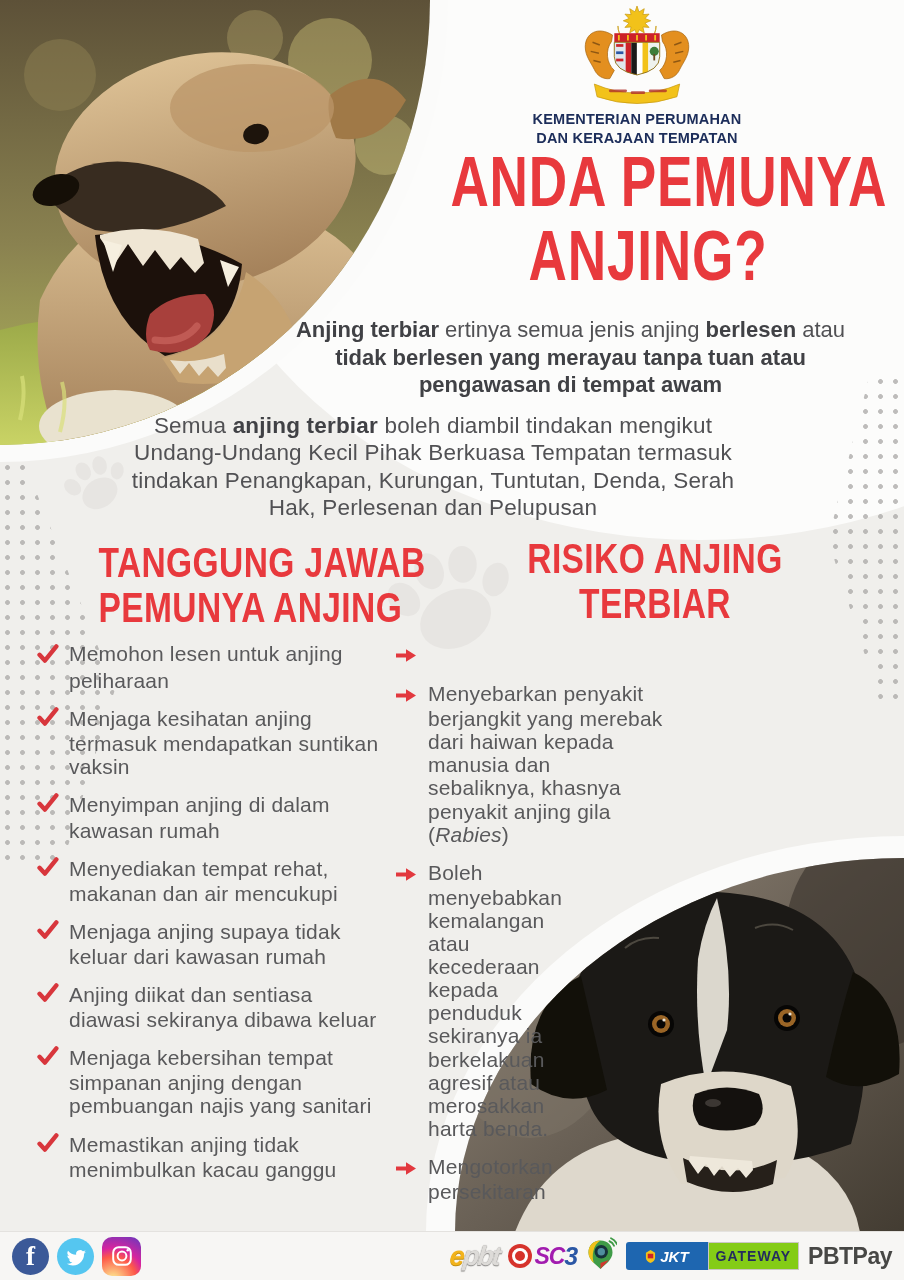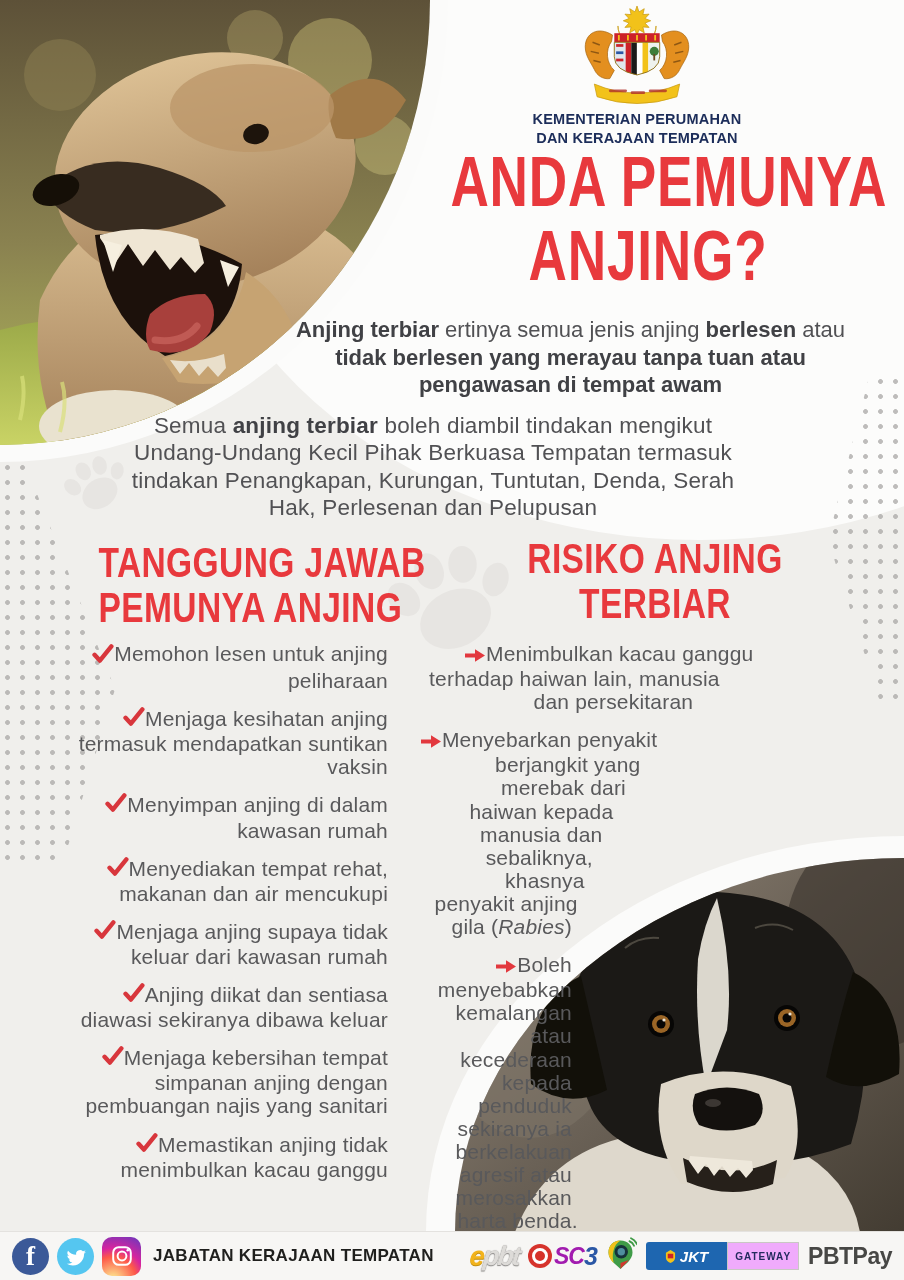--- a/index.html
+++ b/index.html
@@ -52,21 +52,21 @@
   .col-title{position:absolute;text-align:center;color:#e8393d;font-weight:900;
     font-size:43px;line-height:1.04;}
   .col-title .line{display:block;white-space:nowrap;transform:scaleX(.78);letter-spacing:.5px;}
   .col-title-left{left:60px;top:540px;width:350px;}
   .col-title-right{left:420px;top:536px;width:470px;}
 
   
   .list{position:absolute;color:#59595b;font-size:21px;line-height:1.1;letter-spacing:.2px;}
   .list-left{left:36px;top:642px;width:352px;}
   .list-right{left:395px;top:642px;width:497px;min-height:430px;}
-  .item{padding-left:33px;text-indent:-33px;margin-bottom:13px;text-align:right;}
+  .item{padding-left:33px;text-indent:-33px;margin-bottom:13px;}
   .list-right .item{margin-bottom:15px;}
   .bullet{display:inline-block;width:33px;text-indent:0;vertical-align:-2px;}
   .item .txt{display:inline;}
   .w240{display:inline-block;max-width:240px;text-indent:0;vertical-align:top;}
   .item-narrow{width:200px;}
   .rabies{font-style:italic;}
   .photo-spacer{float:right;width:320px;height:420px;margin-top:168px;
     shape-outside:ellipse(320px 420px at 320px 420px);shape-margin:14px;}
 
   
@@ -87,22 +87,22 @@
   .epbt .pbt{color:#dddbd8;text-shadow:0 0 1px #9a9896,0 1px 1px #8a8886;}
   .osc{display:flex;align-items:center;font-style:italic;font-weight:900;}
   .osc-o{width:24px;height:24px;border-radius:50%;background:#d6332c;position:relative;margin-right:2px;}
   .osc-o::after{content:"";position:absolute;inset:4px;border-radius:50%;border:3px solid #fff;}
   .osc-sc{color:#a21caf;font-size:23px;letter-spacing:-1px;}
   .osc-3{color:#2b57a5;font-size:25px;}
   .jkt-group{display:flex;align-items:center;height:28px;}
   .jkt-blue{background:#1e66b0;height:28px;display:flex;align-items:center;gap:4px;
     padding:0 19px;border-radius:3px 0 0 3px;}
   .jkt-label{color:#fff;font-weight:900;font-size:15px;font-style:italic;}
-  .gateway{background:#f0abfc;height:26px;border:1px solid #c9c7c4;display:flex;align-items:center;
-    padding:0 7px;color:#232b5e;font-weight:800;font-size:10px;letter-spacing:1px;}
+  .gateway{background:#84cc16;height:26px;border:1px solid #c9c7c4;display:flex;align-items:center;
+    padding:0 7px;color:#232b5e;font-weight:800;font-size:14px;letter-spacing:1px;}
   .pbtpay{color:#474745;font-weight:900;font-size:23px;letter-spacing:-.5px;}
 </style>
 </head>
 <body>
 
 <div class="poster">
 
   <div class="swoosh"></div>
   <div class="dots dots-left"></div>
   <div class="dots dots-right"></div>
@@ -302,21 +302,21 @@
   </div>
 
   <div class="col-title col-title-right">
     <span class="line">RISIKO ANJING</span>
     <span class="line">TERBIAR</span>
   </div>
   <div class="list list-right">
     <div class="photo-spacer"></div>
     <div class="item"><span class="bullet"><svg viewBox="0 0 26 18" width="22" height="15">
             <path d="M1 6.5 h12 V1.5 L25 9 L13 16.5 V11.5 H1 z" fill="#e2383e"></path>
-          </svg></span><span class="txt">Menimbulkan kacau ganggu terhadap haiwan lain, manusia dan persekitaran</span></div>
+          </svg></span></div>
     <div class="item"><span class="bullet"><svg viewBox="0 0 26 18" width="22" height="15">
             <path d="M1 6.5 h12 V1.5 L25 9 L13 16.5 V11.5 H1 z" fill="#e2383e"></path>
           </svg></span><span class="txt">Menyebarkan penyakit berjangkit yang merebak dari haiwan kepada manusia dan sebaliknya, khasnya penyakit anjing gila (</span><span class="rabies">Rabies</span><span>)</span></div>
     <div class="item"><span class="bullet"><svg viewBox="0 0 26 18" width="22" height="15">
             <path d="M1 6.5 h12 V1.5 L25 9 L13 16.5 V11.5 H1 z" fill="#e2383e"></path>
           </svg></span><span class="txt">Boleh menyebabkan kemalangan atau kecederaan kepada penduduk sekiranya ia berkelakuan agresif atau merosakkan harta benda.</span></div>
     <div class="item item-narrow"><span class="bullet"><svg viewBox="0 0 26 18" width="22" height="15">
             <path d="M1 6.5 h12 V1.5 L25 9 L13 16.5 V11.5 H1 z" fill="#e2383e"></path>
           </svg></span><span class="txt">Mengotorkan persekitaran</span></div>
   </div>
@@ -330,21 +330,20 @@
           </svg>
       </div>
       <div class="ig">
         <svg viewBox="0 0 20 20" width="22" height="22" fill="none" stroke="#fff" stroke-width="1.8">
           <rect x="2" y="2" width="16" height="16" rx="5"></rect>
           <circle cx="10" cy="10" r="4"></circle>
           <circle cx="15.2" cy="4.8" r="1.1" fill="#fff" stroke="none"></circle>
         </svg>
       </div>
     </div>
-    <div class="dept">JABATAN KERAJAAN TEMPATAN</div>
     <div class="logos">
       <div class="epbt"><span class="e">e</span><span class="pbt">pbt</span></div>
       <div class="osc">
         <span class="osc-o"></span>
         <span class="osc-sc">SC</span>
         <span class="osc-3">3</span>
       </div>
       <div>
         <svg viewBox="0 0 40 44" width="30" height="34">
           <path d="M18 4 C8 4 2 11 2 20 c0 10 10 16 16 22 c6 -6 16 -12 16 -22 C34 11 28 4 18 4 z" fill="#3f9b47"></path>

